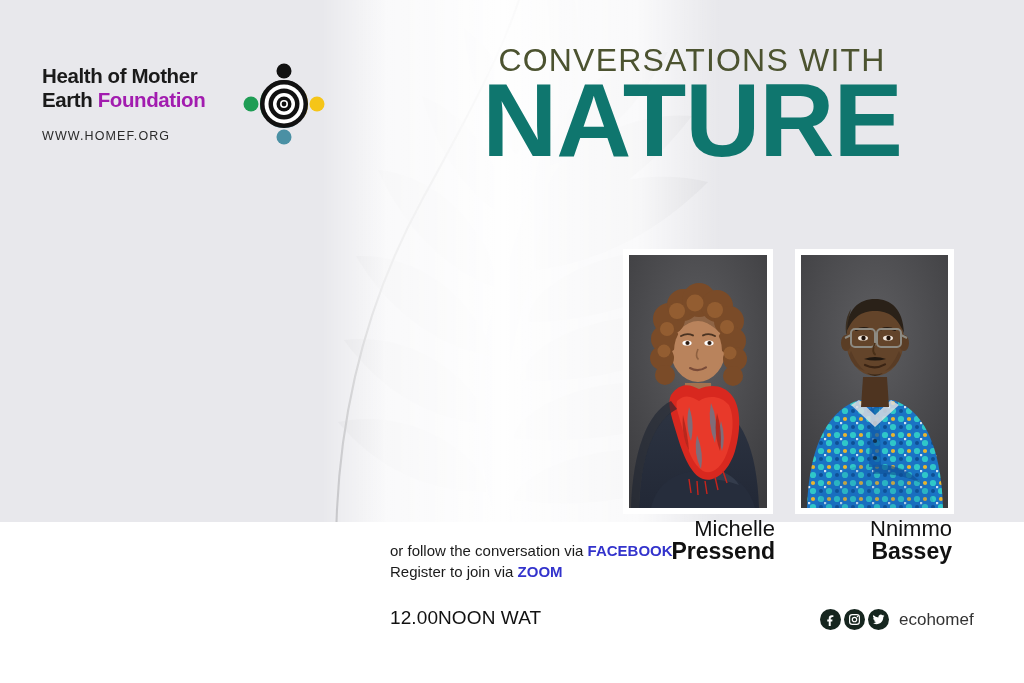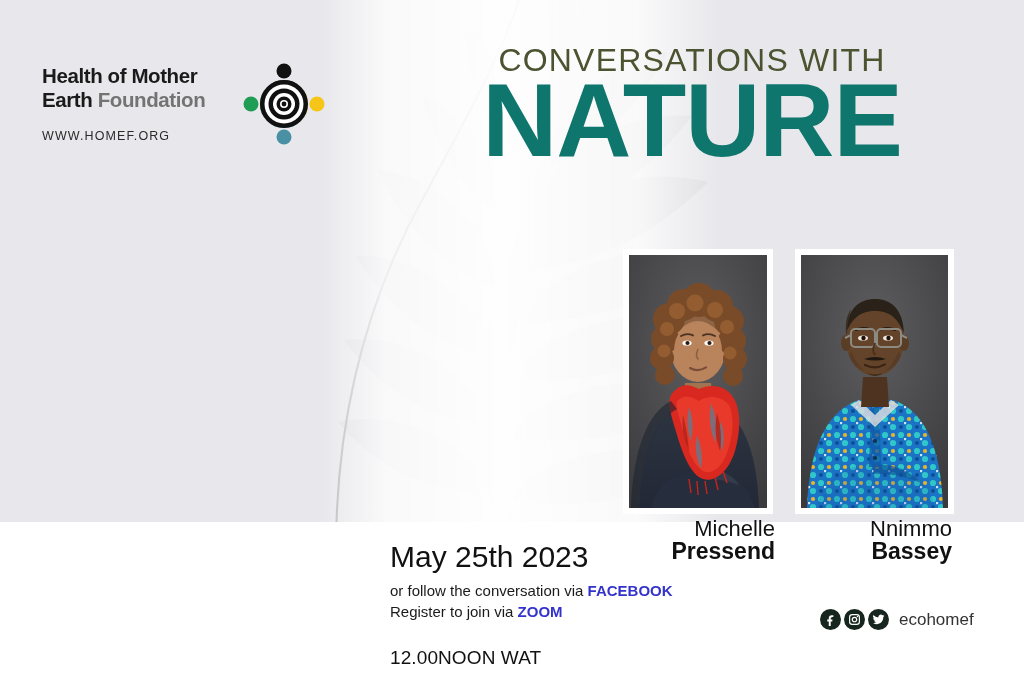--- a/index.html
+++ b/index.html
@@ -64,21 +64,21 @@
     text-align: left;
   }
   .logo-line1, .logo-line2 {
     font-weight: bold;
     font-size: 20.5px;
     letter-spacing: -0.4px;
     color: #1a1a1a;
     line-height: 1.18;
     white-space: nowrap;
   }
-  .logo-line2 .teal { color: #737373; }
+  .logo-line2 .teal { color: #a21caf; }
   .logo-url {
     margin-top: 17px;
     font-size: 12.5px;
     letter-spacing: 1.1px;
     color: #2a2a2a;
     white-space: nowrap;
   }
   .logo-mark {
     position: absolute;
     left: 196px; top: 0px;
@@ -438,21 +438,20 @@
   <div class="speaker-name" id="name-nnimmo">
     <span class="first">Nnimmo</span>
     <span class="last">Bassey</span>
   </div>
   <div class="speaker-name" id="name-michelle">
     <span class="first">Michelle</span>
     <span class="last">Pressend</span>
   </div>
 
   <div class="event-info">
-    <div class="event-date">May 25th 2023</div>
     <div class="event-line"><span>or follow the conversation via </span><span class="link">FACEBOOK</span></div>
     <div class="event-line"><span>Register to join via </span><span class="link">ZOOM</span></div>
     <div class="event-time">12.00NOON WAT</div>
   </div>
 
   <div class="social">
     <span class="social-icon">
       <svg width="13" height="13" viewBox="0 0 24 24" fill="#ffffff" xmlns="http://www.w3.org/2000/svg">
         <path d="M15.1 7.3h2.2V4.2c-.4-.05-1.7-.17-3.2-.17-3.2 0-5.3 1.9-5.3 5.4v2.6H6v3.5h2.8V24h3.6v-8.5h2.8l.43-3.5h-3.2V9.8c0-1 .28-1.7 1.7-1.7z"></path>
       </svg>

